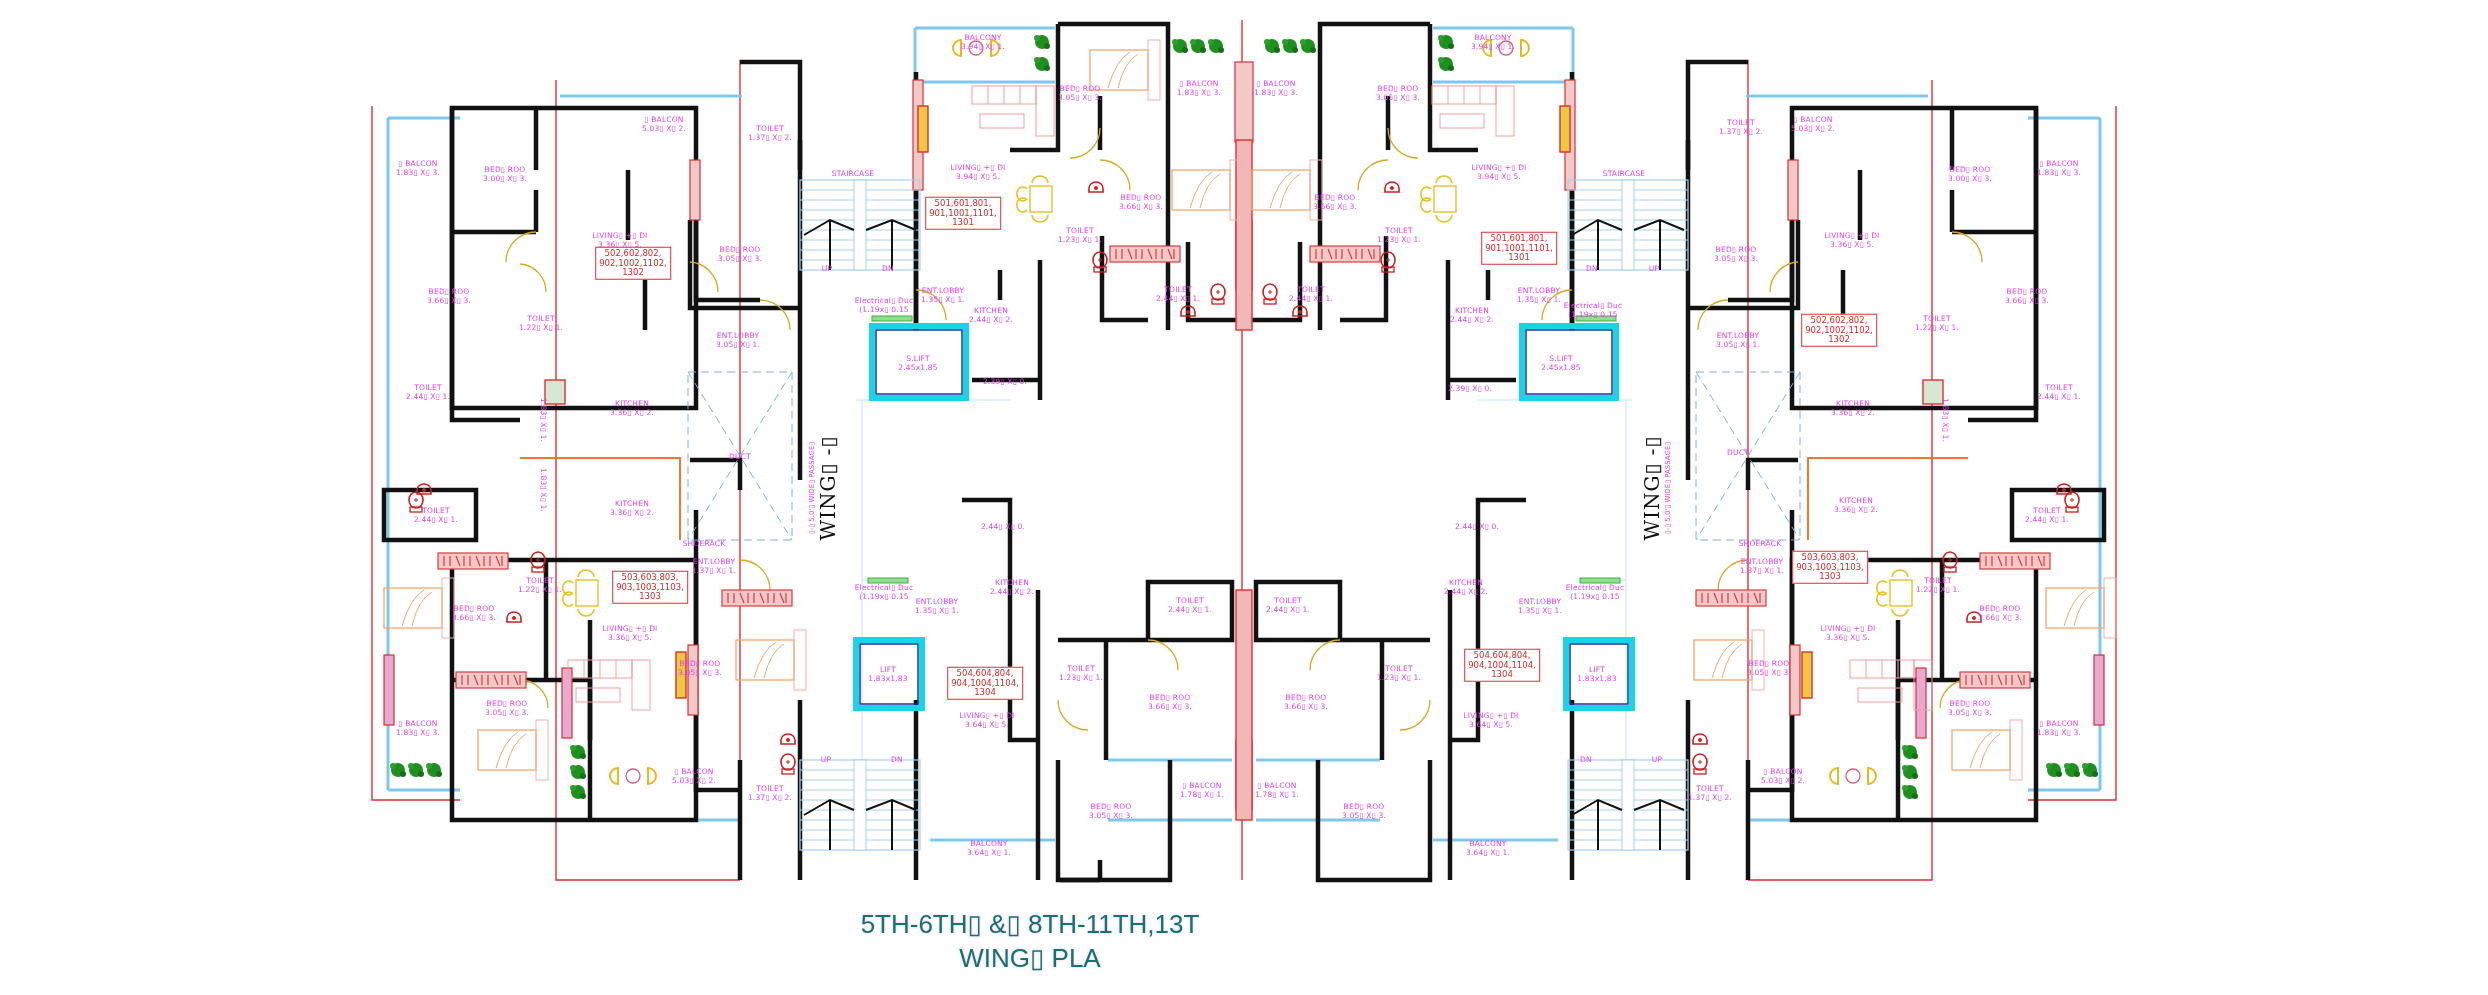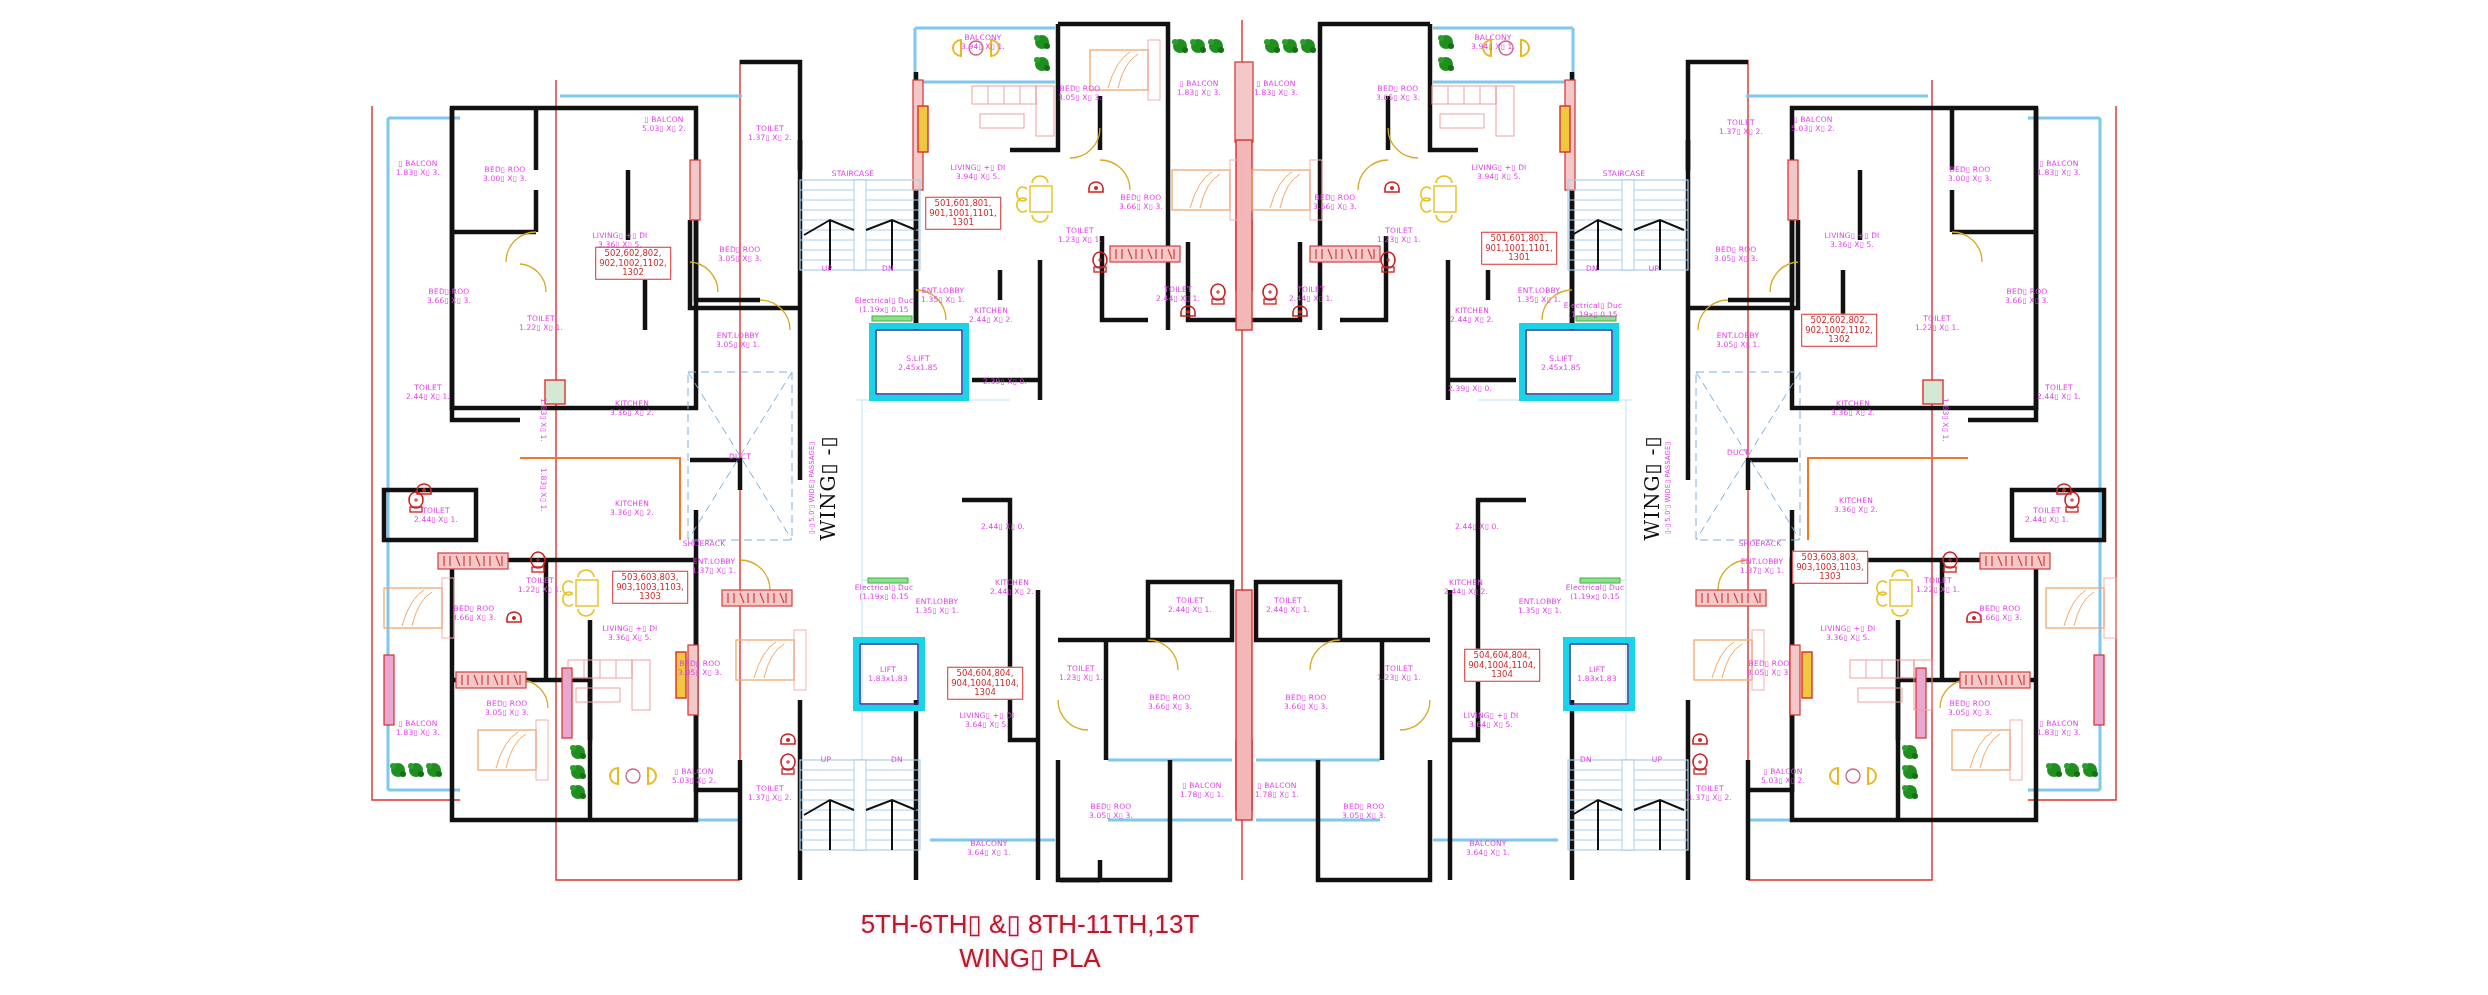--- a/index.html
+++ b/index.html
@@ -2,21 +2,21 @@
 <html><head>
 <meta charset="utf-8">
 <style>
   html, body { margin: 0; padding: 0; background: #ffffff; }
   body { width: 2488px; height: 995px; overflow: hidden; position: relative; font-family: "DejaVu Sans", sans-serif; }
   #plan { position: absolute; left: 0; top: 0; width: 2488px; height: 995px; }
   .lbl { position: absolute; color: #e040e8; font-family: "DejaVu Sans", sans-serif; font-size: 7.5px; line-height: 9px; text-align: center; white-space: pre; transform: translate(-50%, -50%); letter-spacing: 0.2px; }
   .unit { position: absolute; border: 1.6px solid #e03030; color: #d02a2a; background: #fff; font-family: "DejaVu Sans", sans-serif; font-size: 8.5px; line-height: 9.5px; text-align: center; white-space: pre; padding: 1px 3px; transform: translate(-50%, -50%); }
   .wing { position: absolute; font-family: "DejaVu Serif", serif; font-size: 20px; color: #111; white-space: nowrap; transform: translate(-50%, -50%) rotate(-90deg); letter-spacing: 1px; }
   .passage { position: absolute; font-family: "DejaVu Sans", sans-serif; font-size: 7px; color: #e040e8; white-space: nowrap; transform: translate(-50%, -50%) rotate(-90deg); }
-  .title { position: absolute; left: 0; width: 2060px; text-align: center; color: #b91c1c; font-family: "Liberation Sans", sans-serif; font-size: 26px; line-height: 32px; text-shadow: 0 0 3px rgba(220,60,220,0.35); }
+  .title { position: absolute; left: 0; width: 2060px; text-align: center; color: #0f766e; font-family: "Liberation Sans", sans-serif; font-size: 26px; line-height: 32px; text-shadow: 0 0 3px rgba(220,60,220,0.35); }
 </style>
 </head>
 <body>
 
 <svg id="plan" viewBox="0 0 2488 995" xmlns="http://www.w3.org/2000/svg">
   <defs>
     <g id="bed">
       <rect x="0" y="0" width="58" height="40" fill="none" stroke="#f2a86a" stroke-width="1.3"></rect>
       <rect x="58" y="-10" width="12" height="60" fill="none" stroke="#f2b0b0" stroke-width="1"></rect>
       <path d="M18 38 Q26 10 40 2 M28 38 Q34 12 48 4" fill="none" stroke="#f2a86a" stroke-width="1"></path>

